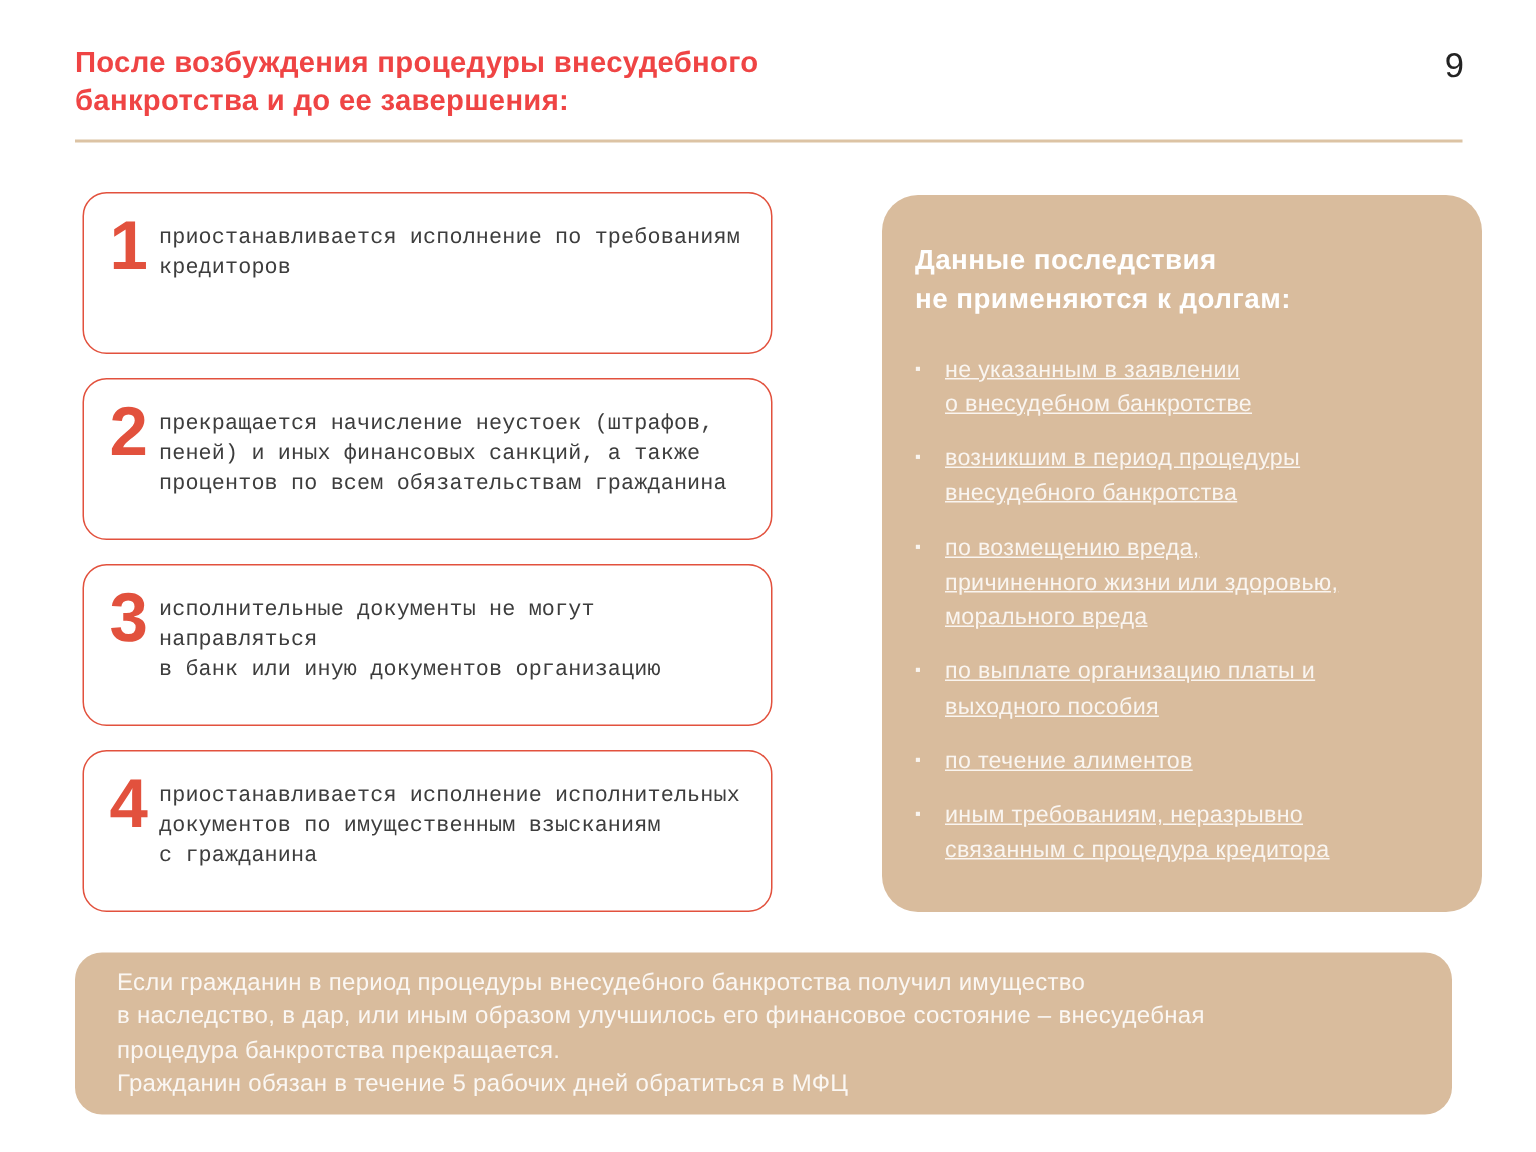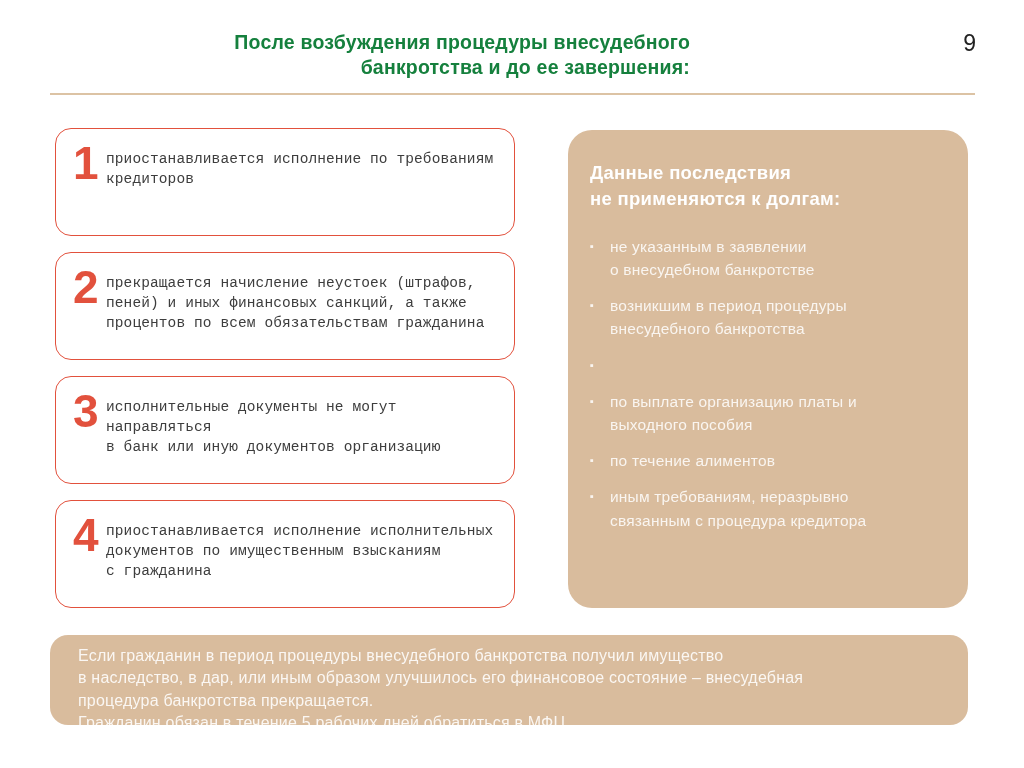--- a/index.html
+++ b/index.html
@@ -12,25 +12,24 @@
   }
   .slide { position: absolute; inset: 0; background: #ffffff; }
 
   
   .title {
     position: absolute;
     left: 50px; top: 30px;
     width: 640px;
     font-size: 19.5px;
     font-weight: bold;
-    color: #15803d;
+    color: #ef4444;
     line-height: 1.3;
     letter-spacing: 0.2px;
     white-space: pre-line;
-    text-align: right;
   }
   .page-number {
     position: absolute;
     right: 48px; top: 30px;
     font-size: 23px;
     font-weight: 400;
     color: #222222;
   }
   .divider {
     position: absolute;
@@ -71,21 +70,21 @@
     color: #3d3d3d;
     line-height: 1.38;
     letter-spacing: 0.1px;
     white-space: pre-line;
     font-family: Liberation Mono, monospace;
   }
 
   
   .panel {
     position: absolute;
-    left: 568px; top: 130px;
+    left: 588px; top: 130px;
     width: 400px; height: 478px;
     background: #d9bc9d;
     border-radius: 24px;
     padding: 30px 24px 0 22px;
     color: #ffffff;
   }
   .panel-title {
     font-size: 18.5px;
     font-weight: bold;
     line-height: 1.42;
@@ -106,27 +105,27 @@
     letter-spacing: 0.2px;
     color: rgba(255, 255, 255, 0.85);
   }
   .panel-item .marker {
     flex: 0 0 auto;
     width: 20px;
     font-size: 11px;
     line-height: 23px;
     color: rgba(255, 255, 255, 0.85);
   }
-  .panel-item .item-text { white-space: pre-line; }
+  .panel-item .item-text { white-space: pre-line; text-decoration: underline; }
 
   
   .footer-note {
     position: absolute;
     left: 50px; top: 635px;
-    width: 918px; height: 90px;
+    width: 918px; height: 108px;
     background: #d9bc9d;
     border-radius: 18px;
     padding: 10px 28px 0 28px;
   }
   .footer-note p {
     font-size: 16px;
     line-height: 1.4;
     letter-spacing: 0.2px;
     color: rgba(255, 255, 255, 0.88);
     white-space: pre-line;
@@ -176,20 +175,23 @@
         <span class="item-text">не указанным в заявлении
 о внесудебном банкротстве</span>
       </li>
       <li class="panel-item">
         <span class="marker">▪</span>
         <span class="item-text">возникшим в период процедуры
 внесудебного банкротства</span>
       </li>
       <li class="panel-item">
         <span class="marker">▪</span>
+        <span class="item-text">по возмещению вреда,
+причиненного жизни или здоровью,
+морального вреда</span>
       </li>
       <li class="panel-item">
         <span class="marker">▪</span>
         <span class="item-text">по выплате организацию платы и
 выходного пособия</span>
       </li>
       <li class="panel-item">
         <span class="marker">▪</span>
         <span class="item-text">по течение алиментов</span>
       </li>

